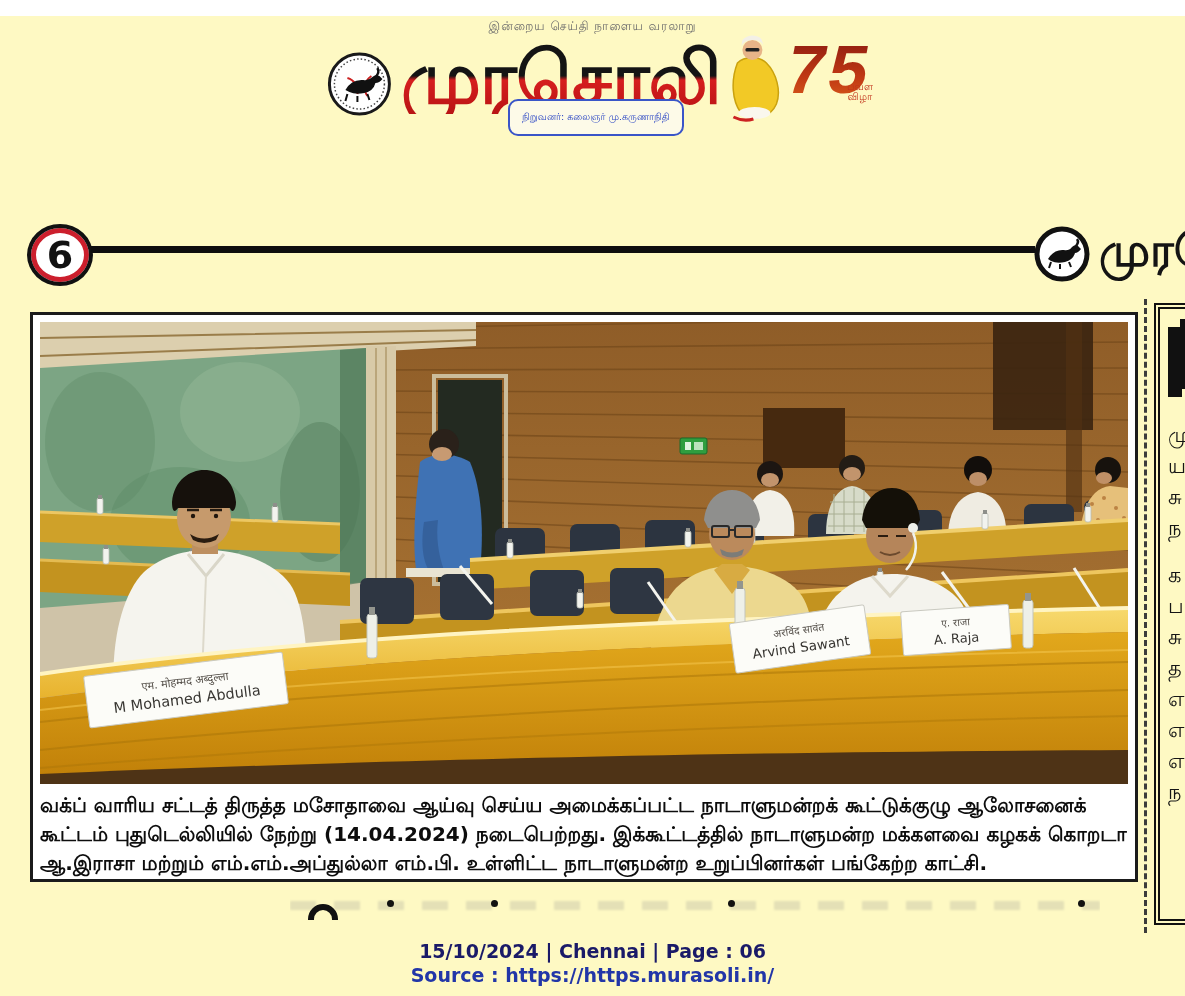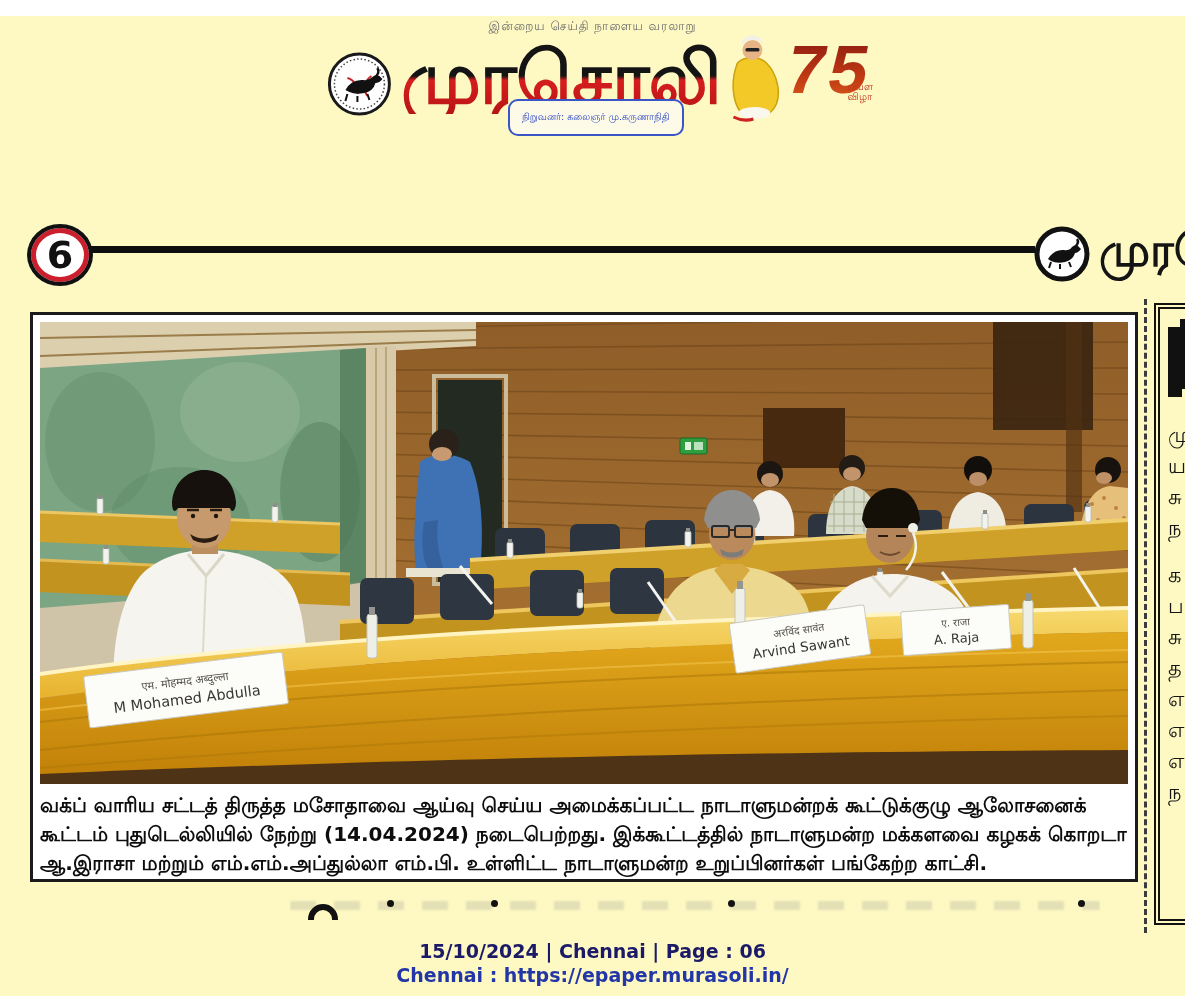--- a/index.html
+++ b/index.html
@@ -423,21 +423,21 @@
     <div class="smudge"></div>
     <div class="arc"></div>
     <div class="dot" style="left:97px"></div>
     <div class="dot" style="left:201px"></div>
     <div class="dot" style="left:438px"></div>
     <div class="dot" style="left:788px"></div>
   </div>
 
   <div class="footer">
     <div class="meta">15/10/2024 | Chennai | Page : 06</div>
-    <div class="src">Chennai : https://epaper.murasoli.in/</div>
+    <div class="src">Source : https://https.murasoli.in/</div>
   </div>
 
   <div class="col-divider"></div>
   <div class="side-box-outer">
     <div class="side-box-inner">
       <div class="side-black-block">
         <div class="cap-top"></div>
         <div class="main"></div>
         <div class="cap-bot"></div>
       </div>

